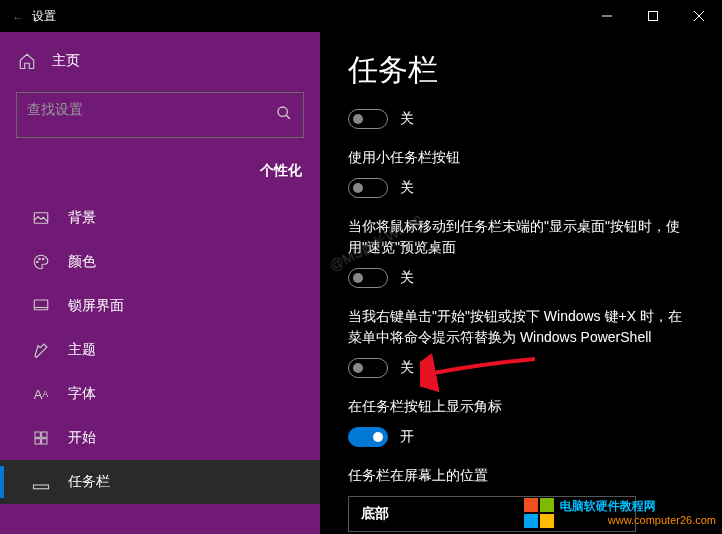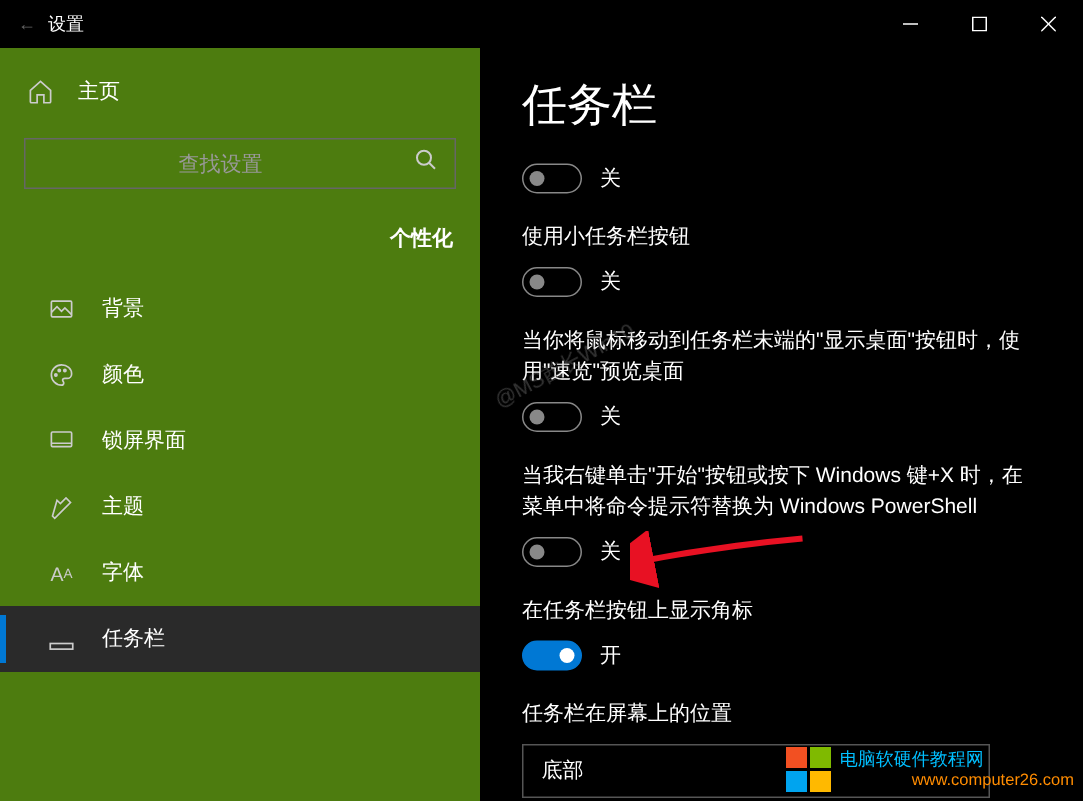--- a/index.html
+++ b/index.html
@@ -3,49 +3,49 @@
 <meta charset="utf-8">
 <style>
 * { margin: 0; padding: 0; box-sizing: border-box; font-family: "Microsoft YaHei", "Segoe UI", sans-serif; }
 body { background: #000; color: #fff; width: 722px; height: 534px; overflow: hidden; position: relative; }
 .window { display: flex; flex-direction: column; height: 100%; background: #000; }
 .titlebar { display: flex; align-items: center; height: 32px; background: #000; }
 .titlebar-left { display: flex; align-items: center; padding-left: 12px; gap: 8px; font-size: 12px; }
 .titlebar-right { margin-left: auto; display: flex; }
 .titlebar-btn { width: 46px; height: 32px; display: flex; align-items: center; justify-content: center; cursor: pointer; }
 .body-area { display: flex; flex: 1; overflow: hidden; }
-.sidebar { width: 320px; background: #4d7c0f; display: flex; flex-direction: column; padding-top: 8px; overflow-y: auto; }
+.sidebar { width: 320px; background: #701a75; display: flex; flex-direction: column; padding-top: 8px; overflow-y: auto; }
 .home-row { display: flex; align-items: center; gap: 16px; padding: 12px 18px; font-size: 14px; cursor: pointer; }
 .search-wrap { margin: 10px 16px 16px; position: relative; }
-.search-input { width: 100%; background: transparent; border: 1px solid #666; color: #fff; padding: 8px 36px 8px 10px; font-size: 14px; outline: none; text-align: center; }
+.search-input { width: 100%; background: transparent; border: 1px solid #666; color: #fff; padding: 8px 36px 20px 10px; font-size: 14px; outline: none; }
 .search-input::placeholder { color: #999; }
 .search-icon { position: absolute; right: 12px; top: 50%; transform: translateY(-50%); color: #ccc; }
 .category { font-size: 14px; font-weight: 600; padding: 8px 18px 16px; text-align: right; }
 .nav-item { display: flex; align-items: center; gap: 18px; padding: 13px 32px; font-size: 14px; cursor: pointer; position: relative; }
 .nav-item.active { background: #2a2a2a; }
 .nav-item.active::before { content: ""; position: absolute; left: 0; top: 6px; bottom: 6px; width: 4px; background: #0078d4; }
 .nav-icon { width: 18px; height: 18px; display: flex; align-items: center; justify-content: center; color: #ccc; flex-shrink: 0; }
 .content { flex: 1; background: #000; padding: 18px 28px; overflow-y: auto; }
 .page-title { font-size: 30px; font-weight: 400; margin-bottom: 18px; }
 .setting { margin-bottom: 18px; }
 .setting-desc { font-size: 14px; line-height: 1.5; margin-bottom: 10px; }
 .toggle-row { display: flex; align-items: center; gap: 12px; position: relative; }
 .toggle { width: 40px; height: 20px; border-radius: 10px; border: 1px solid #888; background: transparent; position: relative; cursor: pointer; flex-shrink: 0; }
 .toggle::after { content: ""; position: absolute; width: 10px; height: 10px; border-radius: 50%; background: #888; top: 4px; left: 4px; }
 .toggle.on { background: #0078d4; border-color: #0078d4; }
 .toggle.on::after { background: #fff; left: auto; right: 4px; }
 .toggle-label { font-size: 14px; }
-.dropdown { margin-top: 10px; border: 1px solid #555; padding: 8px 12px; font-size: 14px; width: 312px; background: #000; }
+.dropdown { margin-top: 10px; border: 1px solid #555; padding: 8px 12px; font-size: 14px; width: 288px; background: #000; font-weight: bold; }
 .arrow { position: absolute; pointer-events: none; }
 .watermark { position: absolute; top: 235px; left: 325px; transform: rotate(-28deg); font-size: 14px; color: rgba(150,150,150,0.35); pointer-events: none; }
 .footer-wm { position: absolute; right: 6px; bottom: 6px; display: flex; align-items: center; gap: 6px; }
 .footer-logo { display: grid; grid-template-columns: 14px 14px; grid-template-rows: 14px 14px; gap: 2px; }
 .footer-logo div:nth-child(1){background:#f25022}.footer-logo div:nth-child(2){background:#7fba00}.footer-logo div:nth-child(3){background:#00a4ef}.footer-logo div:nth-child(4){background:#ffb900}
 .footer-text { font-size: 12px; line-height: 1.2; }
-.footer-text .t1 { color: #00bfff; font-weight: normal; }
+.footer-text .t1 { color: #00bfff; font-weight: bold; }
 .footer-text .t2 { color: #ff8c00; font-size: 11px; margin-left: 48px; }
 </style>
 </head>
 <body>
 
 <div class="window">
   <div class="titlebar">
     <div class="titlebar-left">
       <span style="color:#666">←</span>
       <span>设置</span>
@@ -122,20 +122,31 @@
         <span class="nav-icon">
             <svg width="18" height="18" viewBox="0 0 24 24" fill="none" stroke="#ccc" stroke-width="1.5">
               <path d="M4 20l4-14 3 3 5-5 4 4-14 14z"></path>
             </svg>
           </span>
         <span>主题</span>
       </div>
       <div class="nav-item">
         <span class="nav-icon" style="font-size:13px;color:#ccc">A<span style="font-size:9px">A</span></span>
         <span>字体</span>
+      </div>
+      <div class="nav-item">
+        <span class="nav-icon">
+            <svg width="16" height="16" viewBox="0 0 24 24" fill="none" stroke="#ccc" stroke-width="1.5">
+              <rect x="3" y="3" width="8" height="8"></rect>
+              <rect x="13" y="3" width="8" height="8"></rect>
+              <rect x="3" y="13" width="8" height="8"></rect>
+              <rect x="13" y="13" width="8" height="8"></rect>
+            </svg>
+          </span>
+        <span>开始</span>
       </div>
       <div class="nav-item active">
         <span class="nav-icon">
             <svg width="18" height="18" viewBox="0 0 24 24" fill="none" stroke="#ccc" stroke-width="1.5">
               <rect x="2" y="16" width="20" height="5"></rect>
             </svg>
           </span>
         <span>任务栏</span>
       </div>
     </div>

